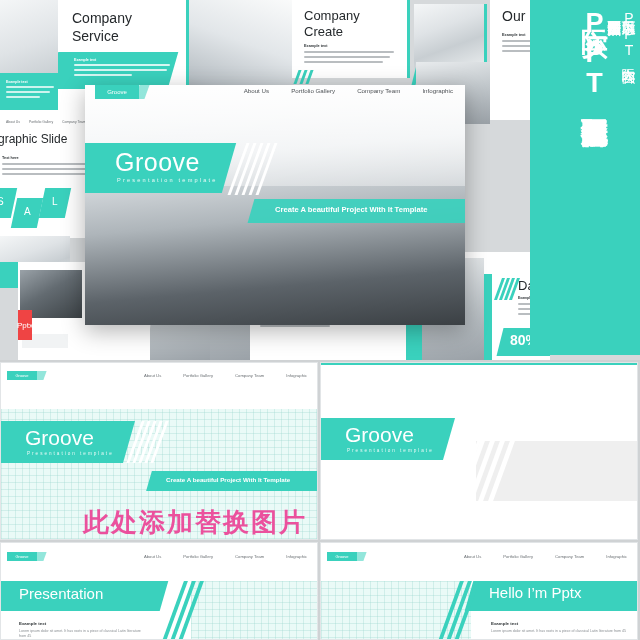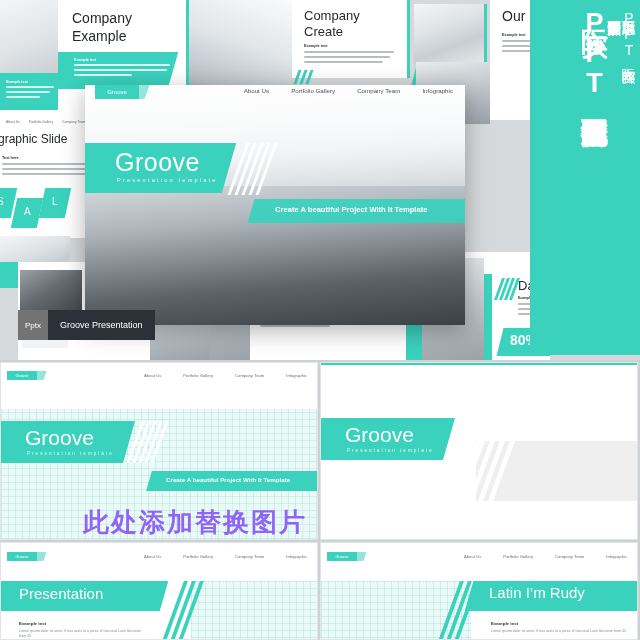--- a/index.html
+++ b/index.html
@@ -54,21 +54,21 @@
     writing-mode: vertical-rl; text-orientation: upright;
     color:#fff; white-space:nowrap; letter-spacing:0px; line-height:1.02;
   }
   #cn-banner .c1 { font-size: 14px; padding-top:4px; }
   #cn-banner .c2 { font-size: 14px; padding-top:4px; }
   #cn-banner .c3 { font-size: 27px; font-weight:600; padding-top:2px; }
 
   
   .bigslide { position:absolute; background:#fff; overflow:hidden; border:1px solid #e2e5e7; }
 
-  .wm-cn { position:absolute; color:#8b5cf6; opacity:.95; font-size:26px;
+  .wm-cn { position:absolute; color:#ec4899; opacity:.95; font-size:26px;
            letter-spacing:2px; font-weight:600; white-space:nowrap; }
 </style>
 </head>
 <body>
 
 <div id="root">
 
   <div id="collage">
 
     <div class="ph photo-room" style="left:0;top:0;width:86px;height:128px;"></div>
@@ -76,21 +76,21 @@
     <div style="position:absolute;left:6px;top:80px;width:48px;">
       <div style="color:#fff;font-size:3.5px;font-weight:bold;margin-bottom:2px;">Example text</div>
       <div class="body-line" style="background:rgba(255,255,255,.75);width:100%;"></div>
       <div class="body-line" style="background:rgba(255,255,255,.75);width:92%;"></div>
       <div class="body-line" style="background:rgba(255,255,255,.75);width:70%;"></div>
     </div>
 
     <div class="slide" style="left:58px;top:0;width:130px;height:122px;">
       <div style="position:absolute;left:14px;top:10px;font-size:14px;color:#25292c;line-height:1.25;font-weight:400;">
         <div>Company</div>
-        <div>Example</div>
+        <div>Service</div>
       </div>
       <div class="teal" style="position:absolute;left:-5px;top:52px;width:120px;height:37px;transform:skewX(-16deg);"></div>
       <div style="position:absolute;left:16px;top:58px;width:96px;">
         <div style="color:#fff;font-size:3.6px;font-weight:bold;margin-bottom:2px;">Example text</div>
         <div class="body-line" style="background:rgba(255,255,255,.8);width:100%;"></div>
         <div class="body-line" style="background:rgba(255,255,255,.8);width:97%;"></div>
         <div class="body-line" style="background:rgba(255,255,255,.8);width:60%;"></div>
       </div>
       <div class="logo-badge" style="position:absolute;left:34px;top:90px;width:34px;height:10px;font-size:5px;">
         <span>Groove</span>
@@ -176,25 +176,22 @@
         <div class="lbl" style="font-size:3.6px;margin-bottom:3px;">Example text</div>
         <div class="body-line" style="width:100%;"></div>
         <div class="body-line" style="width:95%;"></div>
         <div class="body-line" style="width:84%;"></div>
         <div class="body-line" style="width:62%;"></div>
       </div>
       <div class="teal" style="position:absolute;right:0;top:0;width:3px;height:100%;"></div>
     </div>
 
     <div style="position:absolute;left:18px;top:310px;display:flex;height:30px;z-index:30;">
-      <div style="background:#737373;color:#fff;display:flex;align-items:center;justify-content:center;width:30px;font-size:8px;">
+      <div style="background:#ef4444;color:#fff;display:flex;align-items:center;justify-content:center;width:14px;font-size:8px;">
         <span>Pptx</span>
-      </div>
-      <div style="background:#2B3138;color:#fff;display:flex;align-items:center;padding:0 12px;font-size:9px;white-space:nowrap;">
-        <span>Groove Presentation</span>
       </div>
     </div>
 
     <div class="ph photo-person" style="left:186px;top:276px;width:64px;height:84px;"></div>
     <div class="ph photo-person" style="left:150px;top:298px;width:60px;height:62px;border-radius:50% 50% 0 0;"></div>
 
     <div class="slide" style="left:250px;top:276px;width:150px;height:84px;">
       <div style="position:absolute;left:10px;top:4px;font-size:11px;color:#25292c;">&nbsp;</div>
       <div style="position:absolute;left:10px;top:22px;width:128px;">
         <div class="lbl" style="font-size:3.6px;margin-bottom:3px;">Example text</div>
@@ -349,21 +346,21 @@
     <div class="logo-badge" style="position:absolute;left:6px;top:9px;width:30px;height:9px;font-size:4px;">
       <span>Groove</span>
     </div>
     <div style="position:absolute;right:10px;top:11px;display:flex;gap:22px;font-size:4.2px;color:#6b7074;">
       <span>About Us</span>
       <span>Portfolio Gallery</span>
       <span>Company Team</span>
       <span>Infographic</span>
     </div>
     <div class="teal" style="position:absolute;left:148px;top:38px;width:186px;height:30px;transform:skewX(-16deg);"></div>
-    <div style="position:absolute;left:168px;top:41px;color:#fff;font-size:15px;font-weight:300;white-space:nowrap;">Latin I’m Rudy</div>
+    <div style="position:absolute;left:168px;top:41px;color:#fff;font-size:15px;font-weight:300;white-space:nowrap;">Hello I’m Pptx</div>
     <div class="stripes" style="left:128px;top:38px;height:60px;gap:4px;">
       <i style="background:#3ad1bd;width:4px;"></i>
       <i style="background:#3ad1bd;width:4px;"></i>
       <i style="background:#3ad1bd;width:4px;"></i>
     </div>
     <div style="position:absolute;left:170px;top:78px;width:140px;">
       <div class="lbl" style="font-size:4.4px;margin-bottom:3px;">Example text</div>
       <div style="font-size:3.6px;color:#8a8f93;line-height:1.5;">Lorem ipsum dolor sit amet. It has roots in a piece of classical Latin literature from 45</div>
     </div>
   </div>

